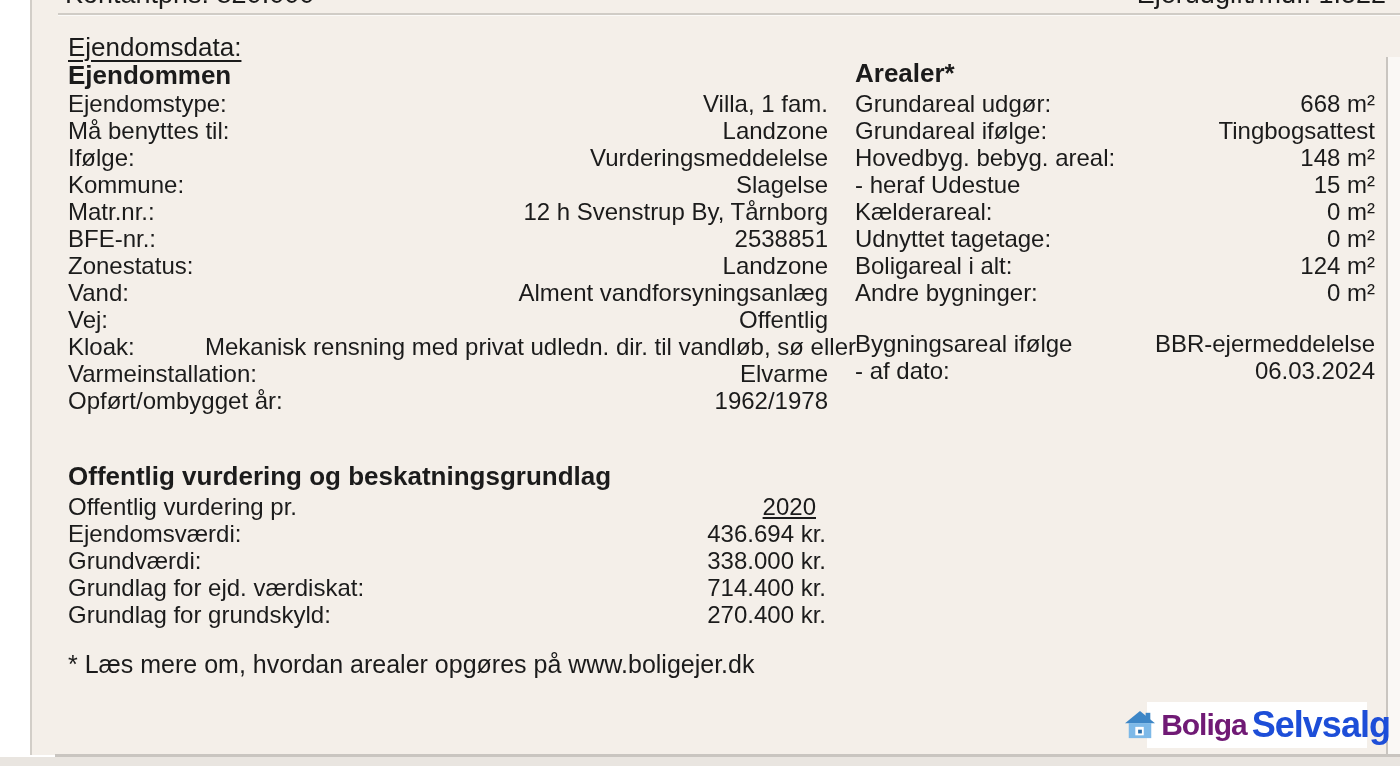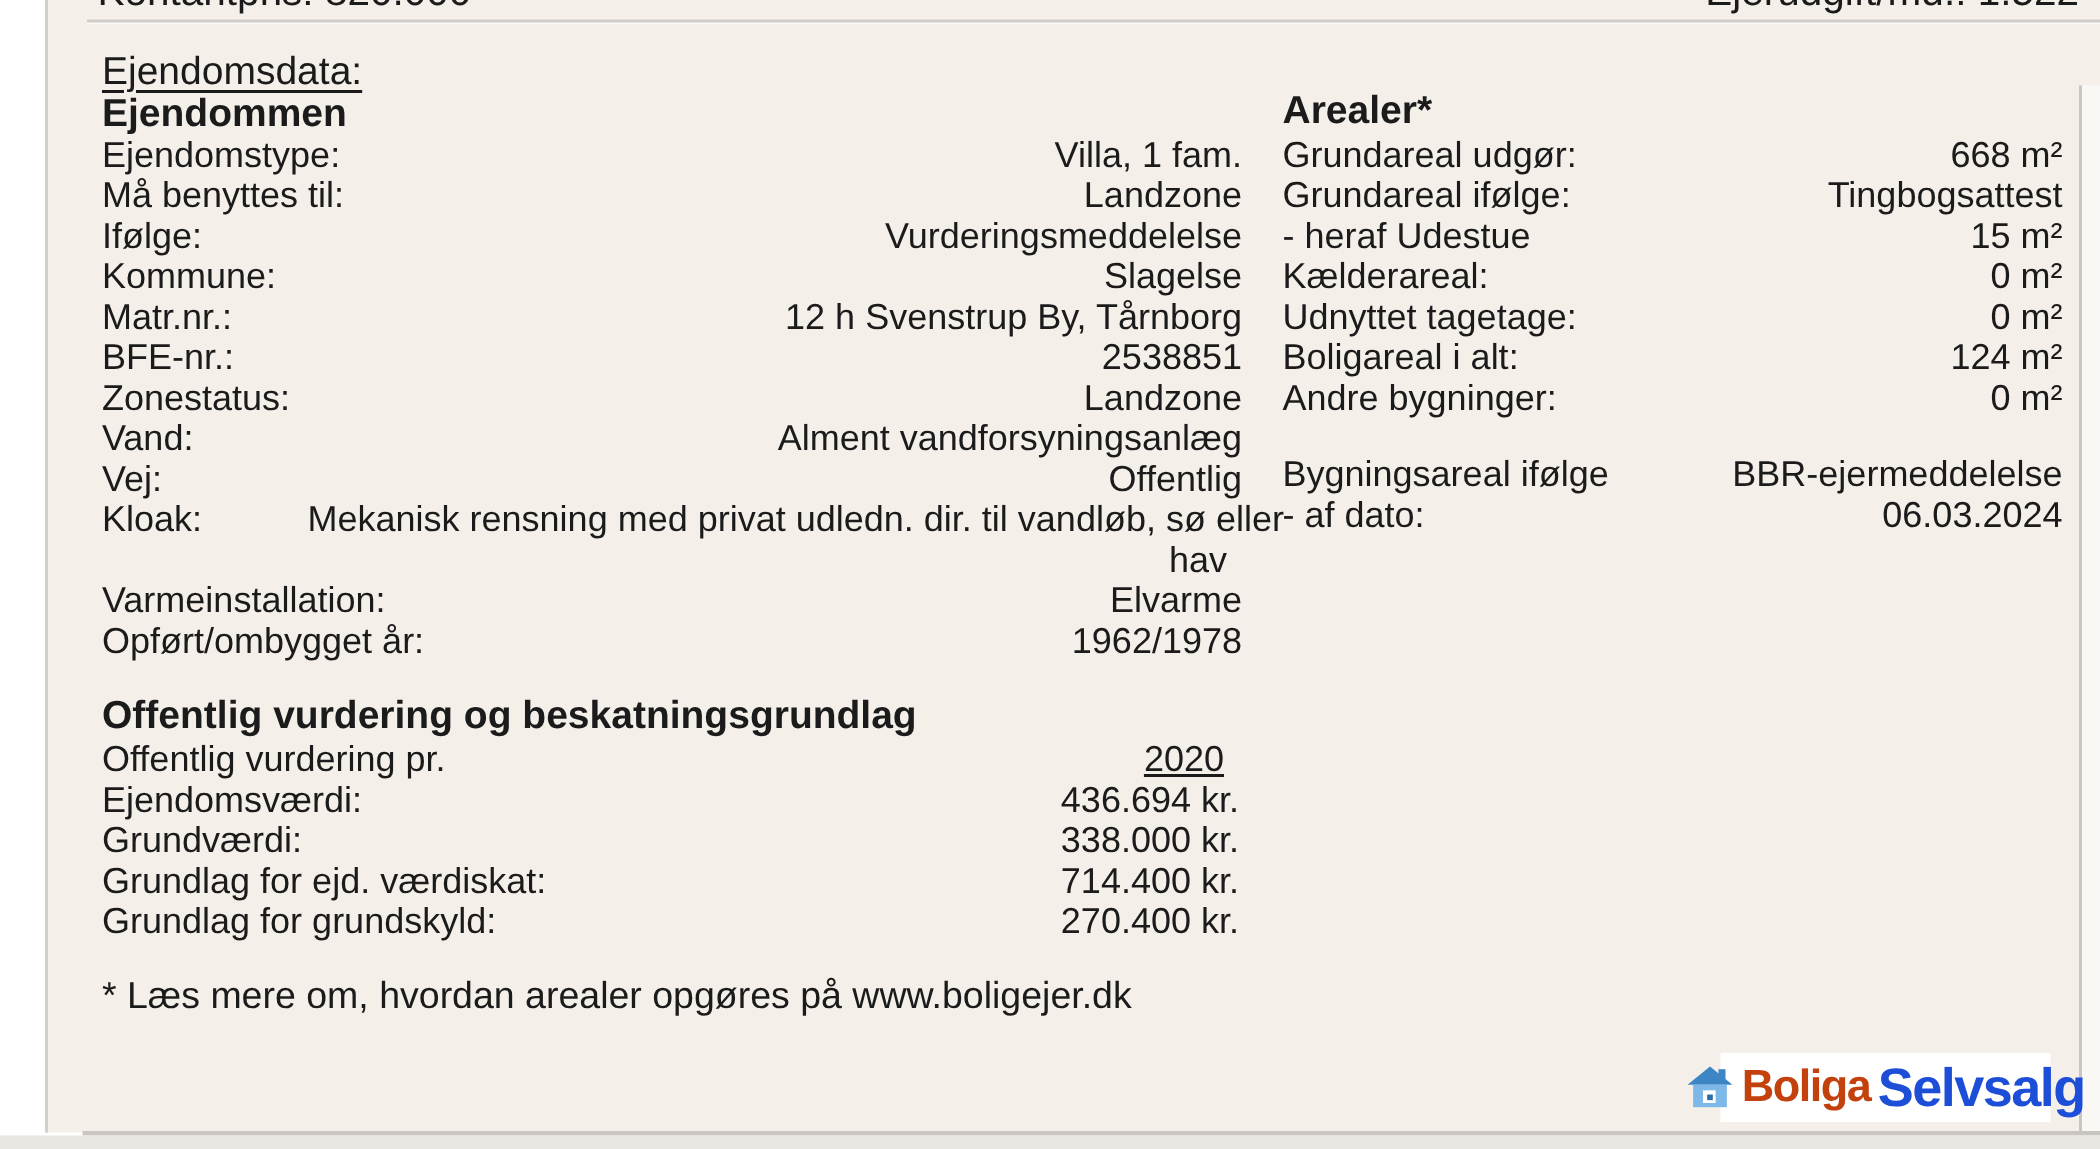--- a/index.html
+++ b/index.html
@@ -38,21 +38,21 @@
   .areas-head{height:30px;font-weight:bold;font-size:26px;line-height:27px;}
   .spacer24{height:24px;}
 
   .valuation{position:absolute;left:68px;top:462px;width:758px;font-size:24px;line-height:27px;}
   .val-head{height:31px;font-weight:bold;font-size:26px;line-height:28px;}
 
   .footnote{position:absolute;left:68px;top:650px;font-size:25px;}
 
   .logo-box{position:absolute;left:1147px;top:702px;width:220px;height:46px;background:#ffffff;
     display:flex;align-items:center;justify-content:center;gap:5px;}
-  .logo-boliga{font-weight:bold;font-size:30px;color:#c2410c;letter-spacing:-1px;}
+  .logo-boliga{font-weight:bold;font-size:30px;color:#701a75;letter-spacing:-1px;}
   .logo-selvsalg{font-weight:bold;font-size:36px;color:#1d4ed8;letter-spacing:-1px;}
 </style>
 </head>
 <body>
 
 <div class="paper"></div>
 <div class="right-strip"></div>
 
 <div class="top-frag frag-left">
   <span>Kontantpris: 820.000</span>
@@ -100,43 +100,44 @@
     <span class="val">Alment vandforsyningsanlæg</span>
   </div>
   <div class="row">
     <span class="lbl">Vej:</span>
     <span class="val">Offentlig</span>
   </div>
   <div class="row">
     <span class="lbl">Kloak:</span>
     <span class="kloak-val">Mekanisk rensning med privat udledn. dir. til vandløb, sø eller</span>
   </div>
-  <div class="row hav-row">
-    <span class="val">hav</span>
-  </div>
   <div class="row">
     <span class="lbl">Varmeinstallation:</span>
     <span class="val">Elvarme</span>
   </div>
   <div class="row">
     <span class="lbl">Opført/ombygget år:</span>
     <span class="val">1962/1978</span>
   </div>
 </div>
 
 <div class="col-right">
   <div class="areas-head">Arealer*</div>
 
   <div class="row">
     <span class="lbl">Grundareal udgør:</span>
     <span class="val">668 m²</span>
   </div>
   <div class="row">
     <span class="lbl">Grundareal ifølge:</span>
     <span class="val">Tingbogsattest</span>
+  </div>
+  <div class="row">
+    <span class="lbl">Hovedbyg. bebyg. areal:</span>
+    <span class="val">148 m²</span>
   </div>
   <div class="row">
     <span class="lbl"> - heraf Udestue</span>
     <span class="val">15 m²</span>
   </div>
   <div class="row">
     <span class="lbl">Kælderareal:</span>
     <span class="val">0 m²</span>
   </div>
   <div class="row">

